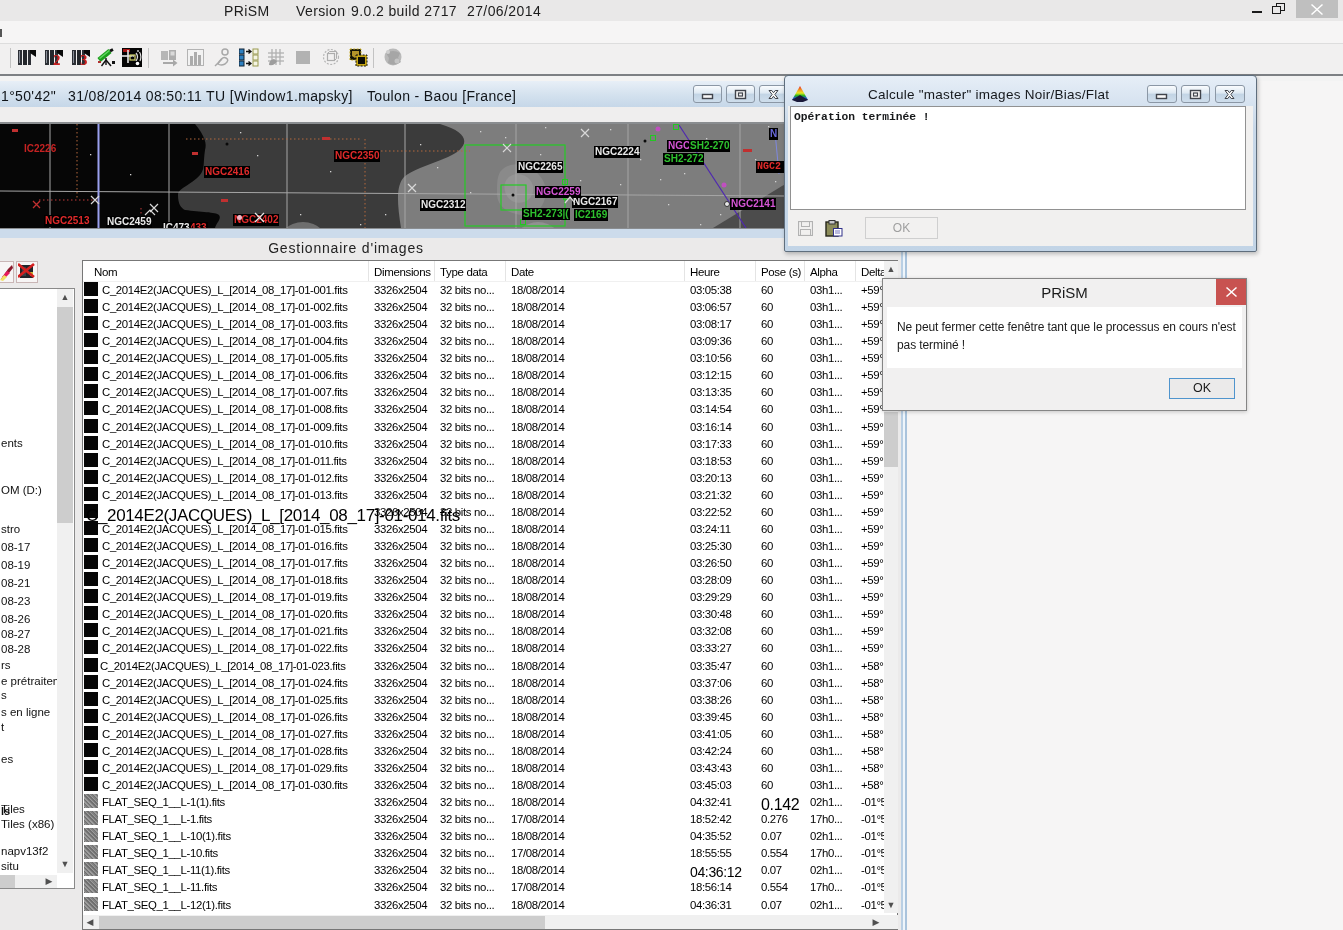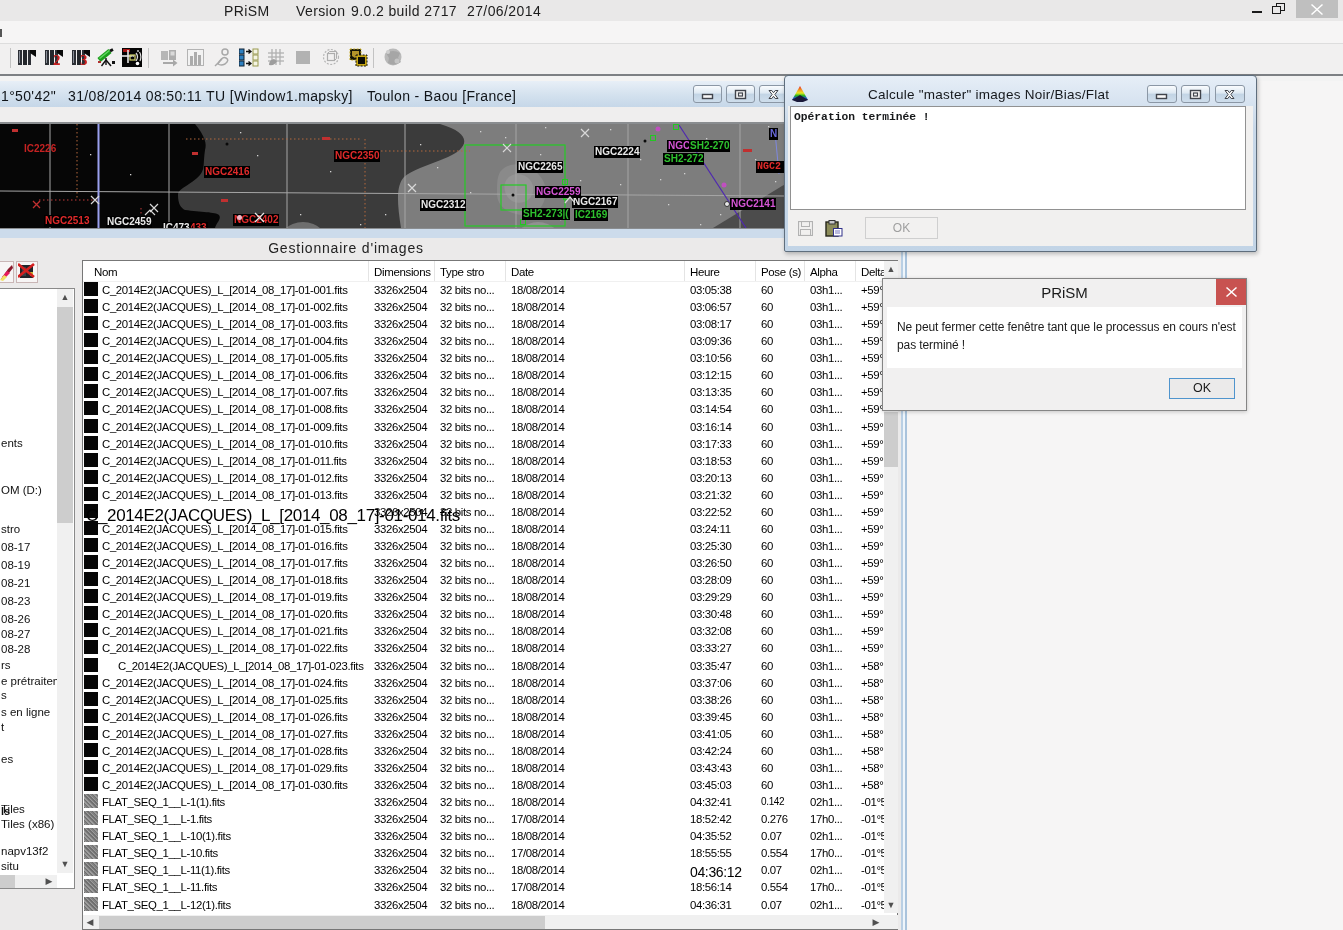--- a/index.html
+++ b/index.html
@@ -310,21 +310,21 @@
 <div class="ab" style="left:57px;top:289px;width:16px;height:584px;background:#f0f0f0;"></div>
 <div class="ab" style="left:57px;top:307px;width:16px;height:216px;background:#cdcdcd;"></div>
 <div class="ab" style="left:57px;top:289px;width:16px;height:17px;background:#f0f0f0;color:#505050;font-size:9px;text-align:center;line-height:17px;">▲</div>
 <div class="ab" style="left:57px;top:856px;width:16px;height:17px;background:#f0f0f0;color:#505050;font-size:9px;text-align:center;line-height:17px;">▼</div>
 <div class="ab" style="left:-9px;top:875px;width:66px;height:13px;background:#f0f0f0;"></div>
 <div class="ab" style="left:-9px;top:875px;width:24px;height:13px;background:#cdcdcd;"></div>
 <div class="ab" style="left:41px;top:875px;width:16px;height:13px;color:#505050;font-size:9px;text-align:center;line-height:13px;">▶</div>
 <div class="ab" style="left:82px;top:260px;width:816px;height:670px;border:1px solid #777;background:#fff;"></div>
 <div class="ab" style="left:94px;top:266px;font-size:11.5px;letter-spacing:-0.35px;color:#000;">Nom</div>
 <div class="ab" style="left:374px;top:266px;font-size:11.5px;letter-spacing:-0.35px;color:#000;">Dimensions</div>
-<div class="ab" style="left:440px;top:266px;font-size:11.5px;letter-spacing:-0.35px;color:#000;">Type stro</div>
+<div class="ab" style="left:440px;top:266px;font-size:11.5px;letter-spacing:-0.35px;color:#000;">Type data</div>
 <div class="ab" style="left:511px;top:266px;font-size:11.5px;letter-spacing:-0.35px;color:#000;">Date</div>
 <div class="ab" style="left:690px;top:266px;font-size:11.5px;letter-spacing:-0.35px;color:#000;">Heure</div>
 <div class="ab" style="left:761px;top:266px;font-size:11.5px;letter-spacing:-0.35px;color:#000;">Pose (s)</div>
 <div class="ab" style="left:810px;top:266px;font-size:11.5px;letter-spacing:-0.35px;color:#000;">Alpha</div>
 <div class="ab" style="left:861px;top:266px;font-size:11.5px;letter-spacing:-0.35px;color:#000;">Delta</div>
 <div class="ab" style="left:368px;top:261px;width:1px;height:20px;background:#e4e4e4;"></div>
 <div class="ab" style="left:434px;top:261px;width:1px;height:20px;background:#e4e4e4;"></div>
 <div class="ab" style="left:505px;top:261px;width:1px;height:20px;background:#e4e4e4;"></div>
 <div class="ab" style="left:684px;top:261px;width:1px;height:20px;background:#e4e4e4;"></div>
 <div class="ab" style="left:755px;top:261px;width:1px;height:20px;background:#e4e4e4;"></div>
@@ -523,21 +523,21 @@
 <div class="ab" style="left:84px;top:640px;width:14px;height:14px;background:#060606;"></div>
 <div class="ab" style="left:102px;top:642px;font-size:11.4px;letter-spacing:-0.35px;color:#000;white-space:nowrap;">C_2014E2(JACQUES)_L_[2014_08_17]-01-022.fits</div>
 <div class="ab" style="left:374px;top:642px;font-size:11.4px;letter-spacing:-0.35px;color:#000;white-space:nowrap;">3326x2504</div>
 <div class="ab" style="left:440px;top:642px;font-size:11.4px;letter-spacing:-0.35px;color:#000;white-space:nowrap;">32 bits no...</div>
 <div class="ab" style="left:511px;top:642px;font-size:11.4px;letter-spacing:-0.35px;color:#000;white-space:nowrap;">18/08/2014</div>
 <div class="ab" style="left:690px;top:642px;font-size:11.4px;letter-spacing:-0.35px;color:#000;white-space:nowrap;">03:33:27</div>
 <div class="ab" style="left:761px;top:642px;font-size:11.4px;letter-spacing:-0.35px;color:#000;white-space:nowrap;">60</div>
 <div class="ab" style="left:810px;top:642px;font-size:11.4px;letter-spacing:-0.35px;color:#000;white-space:nowrap;">03h1...</div>
 <div class="ab" style="left:861px;top:642px;font-size:11.4px;letter-spacing:-0.35px;color:#000;white-space:nowrap;">+59°</div>
 <div class="ab" style="left:84px;top:658px;width:14px;height:14px;background:#060606;"></div>
-<div class="ab" style="left:118px;top:660px;font-size:11.4px;letter-spacing:-0.35px;color:#000;white-space:nowrap;">C_2014E2(JACQUES)_L_[2014_08_17]-01-023.fits</div>
+<div class="ab" style="left:100px;top:660px;font-size:11.4px;letter-spacing:-0.35px;color:#000;white-space:nowrap;">C_2014E2(JACQUES)_L_[2014_08_17]-01-023.fits</div>
 <div class="ab" style="left:374px;top:660px;font-size:11.4px;letter-spacing:-0.35px;color:#000;white-space:nowrap;">3326x2504</div>
 <div class="ab" style="left:440px;top:660px;font-size:11.4px;letter-spacing:-0.35px;color:#000;white-space:nowrap;">32 bits no...</div>
 <div class="ab" style="left:511px;top:660px;font-size:11.4px;letter-spacing:-0.35px;color:#000;white-space:nowrap;">18/08/2014</div>
 <div class="ab" style="left:690px;top:660px;font-size:11.4px;letter-spacing:-0.35px;color:#000;white-space:nowrap;">03:35:47</div>
 <div class="ab" style="left:761px;top:660px;font-size:11.4px;letter-spacing:-0.35px;color:#000;white-space:nowrap;">60</div>
 <div class="ab" style="left:810px;top:660px;font-size:11.4px;letter-spacing:-0.35px;color:#000;white-space:nowrap;">03h1...</div>
 <div class="ab" style="left:861px;top:660px;font-size:11.4px;letter-spacing:-0.35px;color:#000;white-space:nowrap;">+58°</div>
 <div class="ab" style="left:84px;top:675px;width:14px;height:14px;background:#060606;"></div>
 <div class="ab" style="left:102px;top:677px;font-size:11.4px;letter-spacing:-0.35px;color:#000;white-space:nowrap;">C_2014E2(JACQUES)_L_[2014_08_17]-01-024.fits</div>
 <div class="ab" style="left:374px;top:677px;font-size:11.4px;letter-spacing:-0.35px;color:#000;white-space:nowrap;">3326x2504</div>
@@ -600,21 +600,21 @@
 <div class="ab" style="left:690px;top:779px;font-size:11.4px;letter-spacing:-0.35px;color:#000;white-space:nowrap;">03:45:03</div>
 <div class="ab" style="left:761px;top:779px;font-size:11.4px;letter-spacing:-0.35px;color:#000;white-space:nowrap;">60</div>
 <div class="ab" style="left:810px;top:779px;font-size:11.4px;letter-spacing:-0.35px;color:#000;white-space:nowrap;">03h1...</div>
 <div class="ab" style="left:861px;top:779px;font-size:11.4px;letter-spacing:-0.35px;color:#000;white-space:nowrap;">+58°</div>
 <div class="ab" style="left:84px;top:794px;width:14px;height:14px;background:repeating-linear-gradient(45deg,#6f6f6f 0 1px,#9d9d9d 1px 2px,#828282 2px 3px);"></div>
 <div class="ab" style="left:102px;top:796px;font-size:11.4px;letter-spacing:-0.35px;color:#000;white-space:nowrap;">FLAT_SEQ_1__L-1(1).fits</div>
 <div class="ab" style="left:374px;top:796px;font-size:11.4px;letter-spacing:-0.35px;color:#000;white-space:nowrap;">3326x2504</div>
 <div class="ab" style="left:440px;top:796px;font-size:11.4px;letter-spacing:-0.35px;color:#000;white-space:nowrap;">32 bits no...</div>
 <div class="ab" style="left:511px;top:796px;font-size:11.4px;letter-spacing:-0.35px;color:#000;white-space:nowrap;">18/08/2014</div>
 <div class="ab" style="left:690px;top:796px;font-size:11.4px;letter-spacing:-0.35px;color:#000;white-space:nowrap;">04:32:41</div>
-<div class="ab" style="left:761px;top:796px;font-size:10px;letter-spacing:-0.35px;color:#000;white-space:nowrap;text-align:right;">0.142</div>
+<div class="ab" style="left:761px;top:796px;font-size:16px;letter-spacing:-0.35px;color:#000;white-space:nowrap;text-align:right;">0.142</div>
 <div class="ab" style="left:810px;top:796px;font-size:11.4px;letter-spacing:-0.35px;color:#000;white-space:nowrap;">02h1...</div>
 <div class="ab" style="left:861px;top:796px;font-size:11.4px;letter-spacing:-0.35px;color:#000;white-space:nowrap;">-01°5</div>
 <div class="ab" style="left:84px;top:811px;width:14px;height:14px;background:repeating-linear-gradient(45deg,#6f6f6f 0 1px,#9d9d9d 1px 2px,#828282 2px 3px);"></div>
 <div class="ab" style="left:102px;top:813px;font-size:11.4px;letter-spacing:-0.35px;color:#000;white-space:nowrap;">FLAT_SEQ_1__L-1.fits</div>
 <div class="ab" style="left:374px;top:813px;font-size:11.4px;letter-spacing:-0.35px;color:#000;white-space:nowrap;">3326x2504</div>
 <div class="ab" style="left:440px;top:813px;font-size:11.4px;letter-spacing:-0.35px;color:#000;white-space:nowrap;">32 bits no...</div>
 <div class="ab" style="left:511px;top:813px;font-size:11.4px;letter-spacing:-0.35px;color:#000;white-space:nowrap;">17/08/2014</div>
 <div class="ab" style="left:690px;top:813px;font-size:11.4px;letter-spacing:-0.35px;color:#000;white-space:nowrap;">18:52:42</div>
 <div class="ab" style="left:761px;top:813px;font-size:11.4px;letter-spacing:-0.35px;color:#000;white-space:nowrap;">0.276</div>
 <div class="ab" style="left:810px;top:813px;font-size:11.4px;letter-spacing:-0.35px;color:#000;white-space:nowrap;">17h0...</div>

